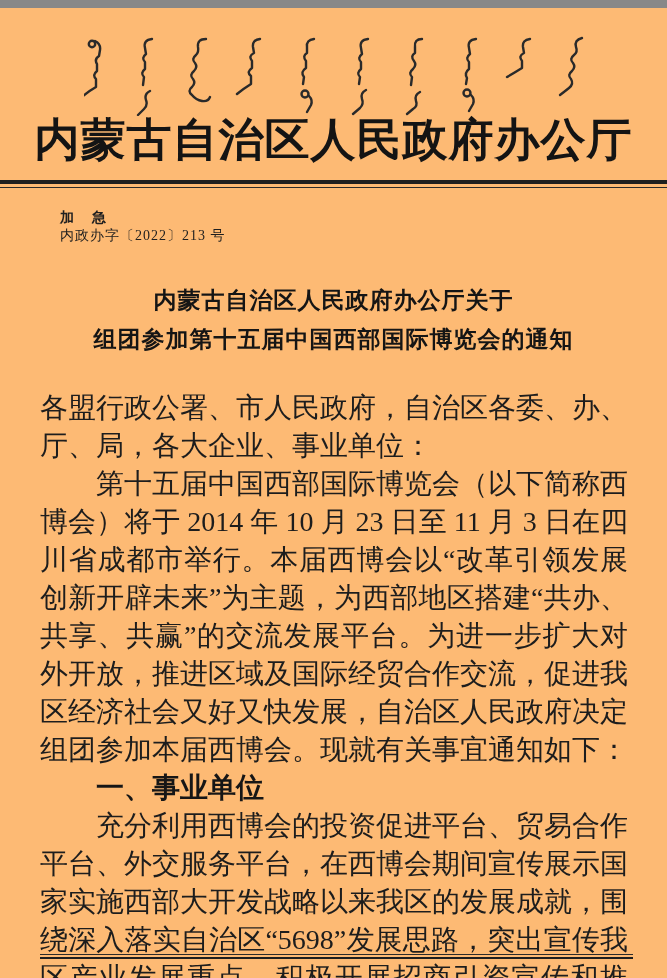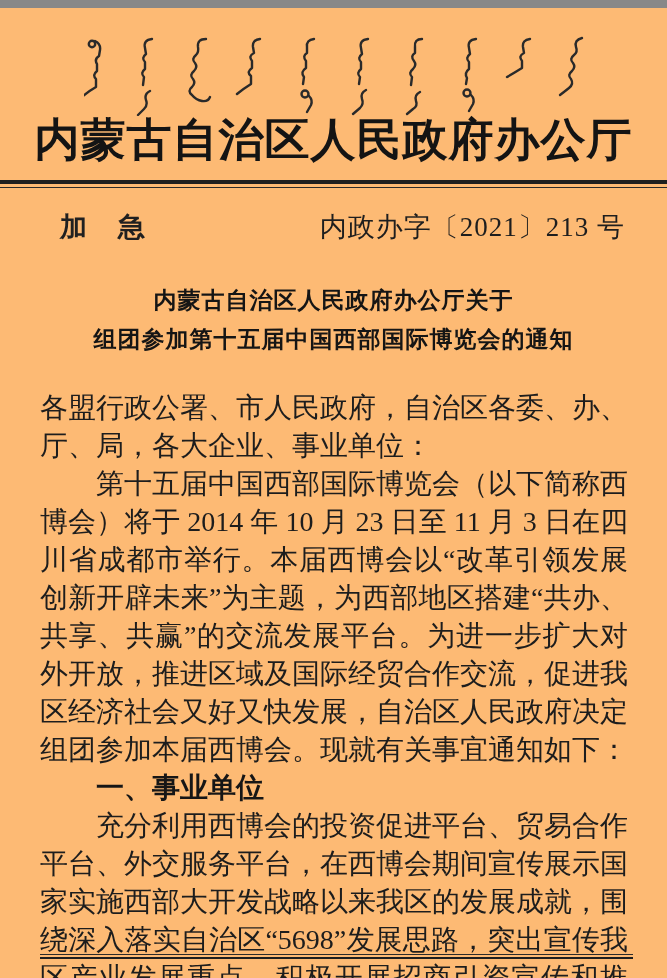--- a/index.html
+++ b/index.html
@@ -28,21 +28,22 @@
   }
   .header-rule{
     position:absolute;top:172px;left:0;right:0;height:3px;
     border-top:4px solid #1f1f1f;
     border-bottom:1px solid #2a2a2a;
   }
   
   .meta-row{
     position:absolute;top:201px;left:60px;right:42px;
     display:flex;justify-content:space-between;align-items:baseline;
-    font-size:27px;
+    font-size:14px;
+    flex-direction:column;
   }
   .urgency{
     font-family:"Liberation Sans", sans-serif;
     font-weight:600;letter-spacing:2px;color:#202020;
   }
   .doc-number{
     font-family:"Liberation Serif", serif;
     letter-spacing:1px;color:#1e1e1e;
   }
   
@@ -110,21 +111,21 @@
       <path d="M498 4 q-8 2 -6 9 q2 5 -2 8 q-5 4 -1 8 q3 4 -1 8 q-5 4 -1 8 q3 5 -2 9 q-5 4 -9 7"></path>
     </svg>
   </div>
 
   <div class="agency-name">内蒙古自治区人民政府办公厅</div>
 
   <div class="header-rule"></div>
 
   <div class="meta-row">
     <span class="urgency">加　急</span>
-    <span class="doc-number">内政办字〔2021〕213 号</span>
+    <span class="doc-number">内政办字〔2022〕213 号</span>
   </div>
 
   <div class="doc-title">
     <div>内蒙古自治区人民政府办公厅关于</div>
     <div>组团参加第十五届中国西部国际博览会的通知</div>
   </div>
 
   <div class="body-text">
     <p>各盟行政公署、市人民政府，自治区各委、办、厅、局，各大企业、事业单位：</p>
     <p class="indent">第十五届中国西部国际博览会（以下简称西博会）将于 2014 年 10 月 23 日至 11 月 3 日在四川省成都市举行。本届西博会以“改革引领发展　创新开辟未来”为主题，为西部地区搭建“共办、共享、共赢”的交流发展平台。为进一步扩大对外开放，推进区域及国际经贸合作交流，促进我区经济社会又好又快发展，自治区人民政府决定组团参加本届西博会。现就有关事宜通知如下：</p>

